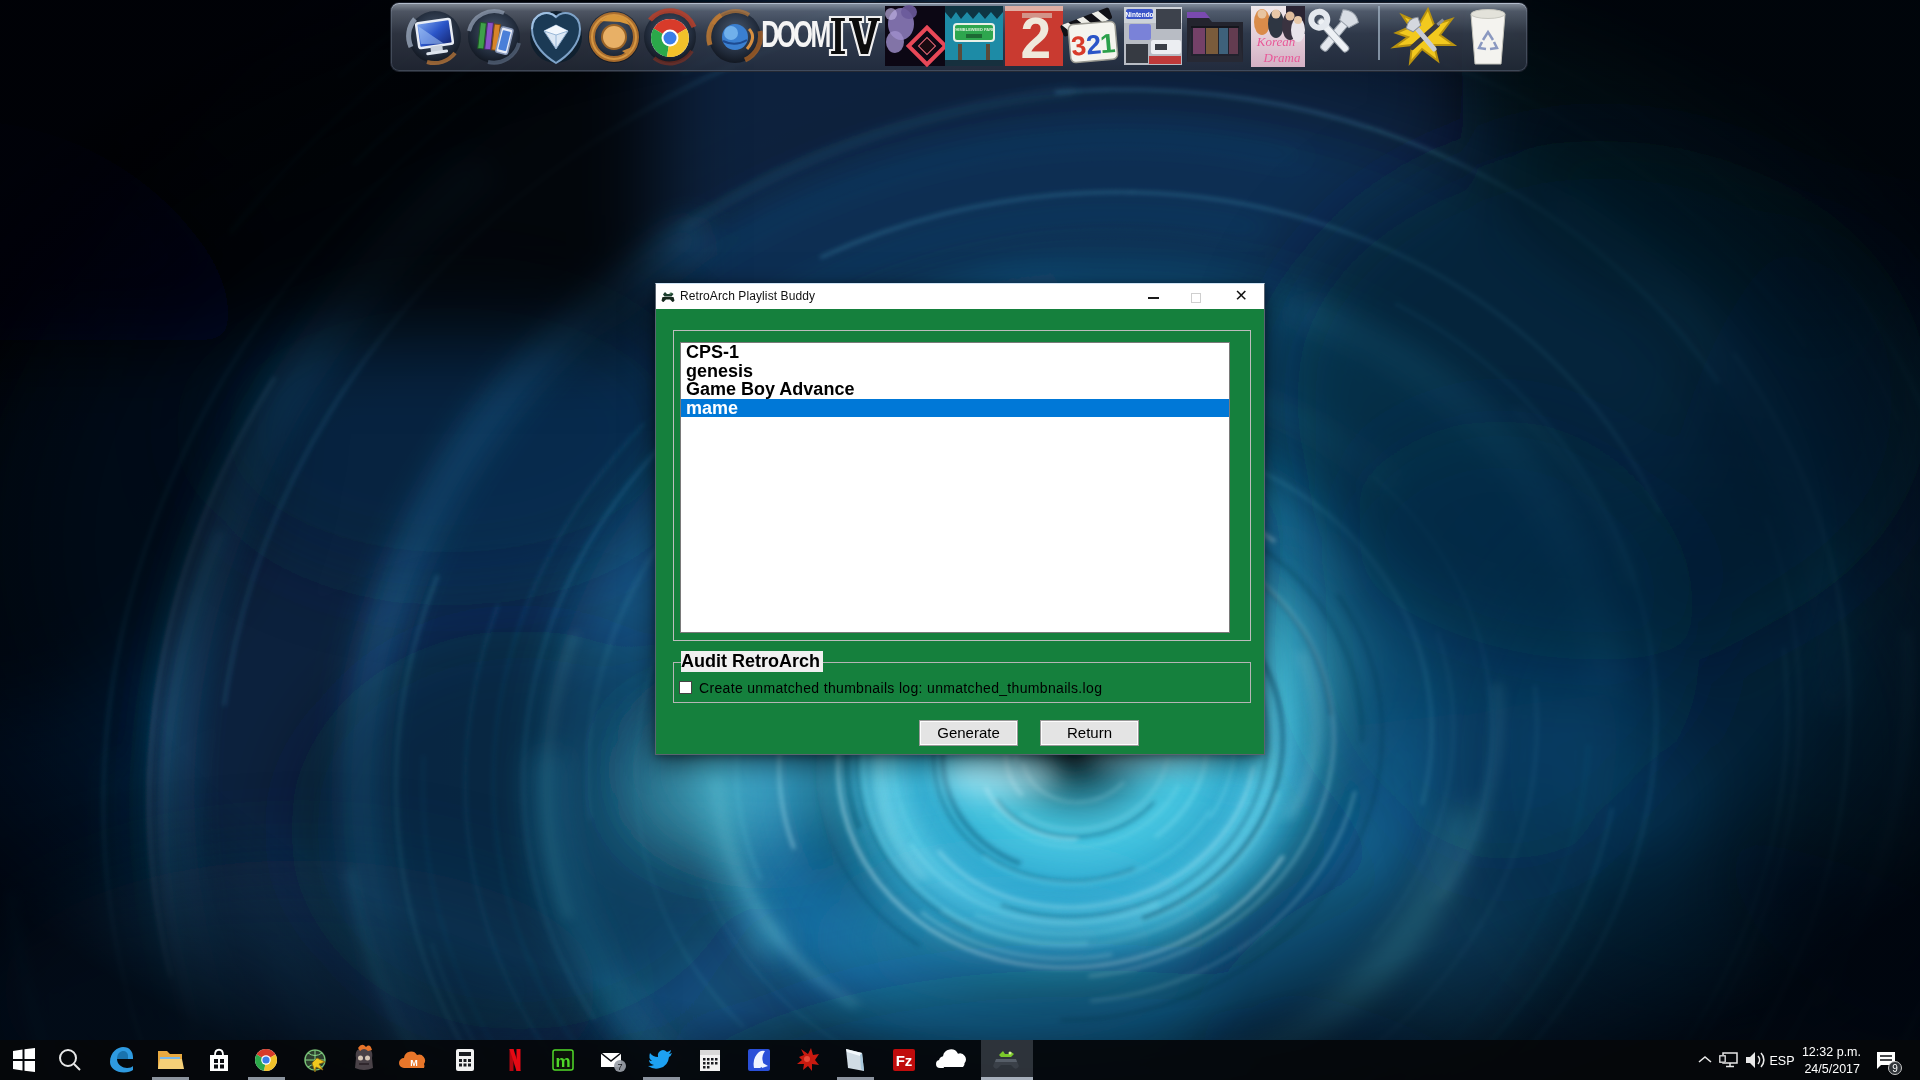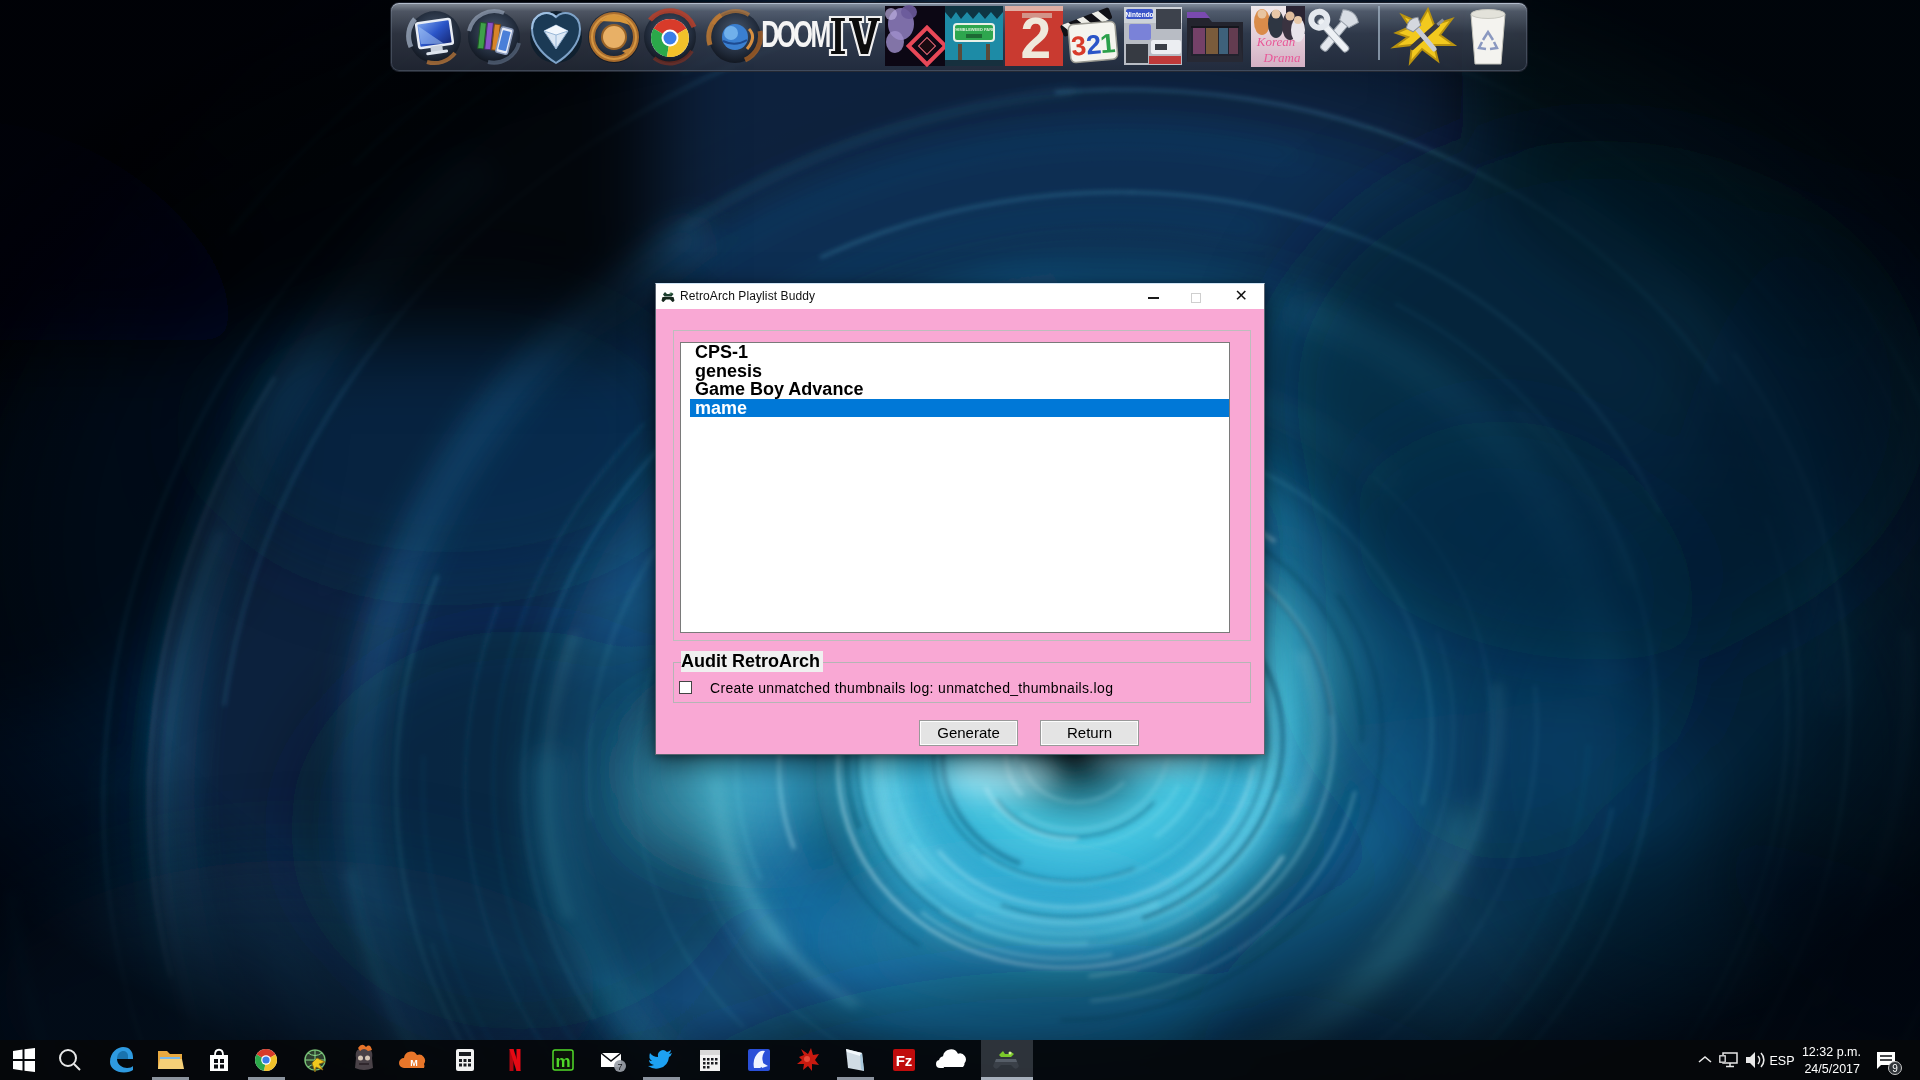--- a/index.html
+++ b/index.html
@@ -10,36 +10,36 @@
   
   #dock { position:absolute; left:390px; top:2px; width:1138px; height:70px;
     border-radius:9px;
     background:linear-gradient(180deg, rgba(168,178,192,0.8) 0%, rgba(105,115,132,0.74) 12%, rgba(62,70,86,0.72) 45%, rgba(40,47,62,0.76) 100%);
     border:1px solid rgba(25,30,40,0.9);
     box-shadow: inset 0 1px 0 rgba(220,230,245,0.55), inset 0 0 0 1px rgba(120,135,155,0.35);
   }
 
   
   #win { position:absolute; left:655px; top:283px; width:610px; height:472px;
-    background:#f9a8d4; border:1px solid #5a6470; border-top-color:#cfe3f4; box-shadow:0 8px 26px rgba(0,0,0,0.55), 0 2px 8px rgba(0,0,0,0.35); }
+    background:#15803d; border:1px solid #5a6470; border-top-color:#cfe3f4; box-shadow:0 8px 26px rgba(0,0,0,0.55), 0 2px 8px rgba(0,0,0,0.35); }
   #titlebar { position:absolute; left:0; top:0; width:100%; height:25px; background:#ffffff; }
   #titletext { position:absolute; left:24px; top:5px; font-size:12px; color:#111; letter-spacing:0.1px; }
   .minbtn { position:absolute; right:105px; top:13px; width:11px; height:2px; background:#1a1a1a; }
   .maxbtn { position:absolute; right:63px; top:9px; width:10px; height:10px; border:1px solid #cfcfcf; }
   .closeX { position:absolute; right:16px; top:2px; font-size:16px; color:#111; font-weight:400; }
   #heading { position:absolute; left:25px; top:31px; font-size:18px; font-weight:bold; color:#000; }
   .lf { position:absolute; border:1px solid #b5b5b5; }
   #lf1 { left:17px; top:46px; width:578px; height:311px; border-color:#bdbdbd; }
-  #listbox { position:absolute; left:24px; top:58px; width:550px; height:291px; background:#fff; border:1px solid #7a7a7a; font-weight:bold; font-size:18px;padding-left:9px; }
+  #listbox { position:absolute; left:24px; top:58px; width:550px; height:291px; background:#fff; border:1px solid #7a7a7a; font-weight:bold; font-size:18px; }
   .li { height:18.6px; line-height:18.4px; padding-left:5px; color:#000; white-space:nowrap; }
   .li.sel { background:#0078d7; color:#fff; }
   #lf2 { left:17px; top:378px; width:578px; height:41px; }
   #audlab { position:absolute; left:25px; top:367px; font-size:18px; font-weight:bold; background:#f0f0f0; padding:0 3px 0 0; }
   #cb { position:absolute; left:23px; top:397px; width:13px; height:13px; background:#fff; border:1px solid #444; }
-  #cblab { position:absolute; left:54px; top:396px; font-size:14px; letter-spacing:0.33px; color:#000; }
+  #cblab { position:absolute; left:43px; top:396px; font-size:14px; letter-spacing:0.33px; color:#000; }
   .btn { position:absolute; top:436px; width:99px; height:26px; background:#e4e4e4; border:1px solid #999;
      font-weight:normal; font-size:15px; text-align:center; line-height:24px; color:#000; box-shadow:inset 0 0 0 1px #fdfdfd; }
   #btn-gen { left:263px; }
   #btn-ret { left:384px; }
 
   
   #taskbar { position:absolute; left:0; top:1040px; width:1920px; height:40px; background:rgba(5,7,11,0.95); }
   #activebtn { position:absolute; left:981px; top:0; width:52px; height:40px; background:rgba(110,118,128,0.38); }
 </style>
 </head>

